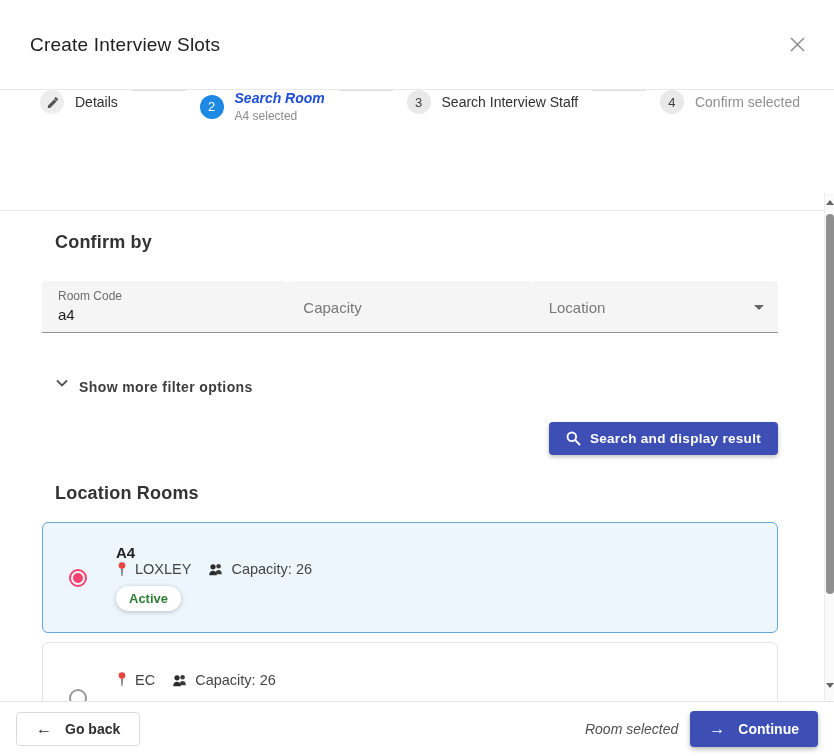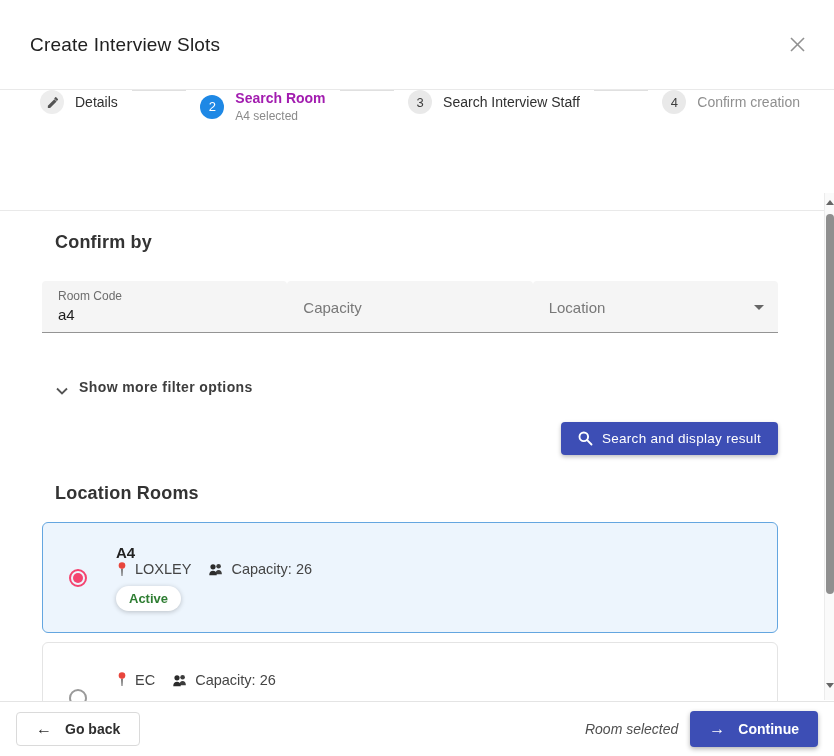--- a/index.html
+++ b/index.html
@@ -15,42 +15,42 @@
   .close-btn { margin-left:auto; width:22px; height:22px; display:flex; align-items:center; justify-content:center; cursor:pointer; }
 
   
   .stepper { height:121px; border-bottom:1px solid #e9e9e9; display:flex; align-items:flex-start; padding:0 34px 0 40px; }
   .step { display:flex; align-items:center; gap:11px; flex-shrink:0; }
   .step-circle { width:24px; height:24px; border-radius:50%; display:flex; align-items:center; justify-content:center; font-size:13px; flex-shrink:0; }
   .step-circle.edit   { background:#ededed; }
   .step-circle.active { background:#1e88e5; color:#fff; font-weight:500; }
   .step-circle.pending{ background:#e9e9e9; color:#3d3d3d; }
   .step-label { font-size:14px; color:#303030; }
-  .step-label.bold { font-weight:600; color:#a21caf; }
+  .step-label.bold { font-weight:600; color:#1d4ed8;font-style:italic; }
   .step-label.dim  { color:#8f8f8f; }
   .step-sub { font-size:12px; color:#8a8a8a; margin-top:3px; }
   .connector { flex:1; height:1px; background:#e0e0e0; margin:0 14px; min-width:30px; }
 
   
   .content { position:absolute; top:192px; bottom:55px; left:0; right:0; overflow:hidden; padding:0 56px 0 42px; }
   .section-heading { font-size:18px; font-weight:700; color:#333333; margin:0 0 0 13px; letter-spacing:.2px; }
   #search-heading { margin-top:40px; }
   #rooms-heading  { margin-top:28px; }
 
   .fields { display:flex; margin-top:28px; }
   .field { flex:1; height:52px; background:#f5f5f5; border-bottom:1px solid #949494; border-radius:4px 4px 0 0; position:relative; }
   .field-label { position:absolute; top:8px; left:16px; font-size:12px; color:#6d6d6d; }
   .field-input { position:absolute; top:25px; left:16px; right:16px; border:none; background:transparent; font-size:15px; color:#1d1d1d; font-family:inherit; padding:0; outline:none; }
   .placeholder { position:absolute; top:50%; transform:translateY(-50%); left:16px; font-size:15px; color:#787878; }
   .caret { position:absolute; right:14px; top:50%; margin-top:-2px; width:0; height:0; border-left:5px solid transparent; border-right:5px solid transparent; border-top:5px solid #666; }
 
-  .showmore { display:flex; align-items:flex-end; gap:11px; margin:46px 0 0 14px; font-size:14px; font-weight:700; color:#3d3d3d; letter-spacing:.4px; cursor:pointer; }
+  .showmore { display:flex; align-items:flex-start; gap:11px; margin:46px 0 0 14px; font-size:14px; font-weight:700; color:#3d3d3d; letter-spacing:.4px; cursor:pointer; }
 
   .btnrow { display:flex; justify-content:flex-end; margin-top:27px; }
-  .btn-primary { display:inline-flex; align-items:center; gap:9px; background:#3d4eb5; color:#fff; font-weight:400; font-size:13.5px; letter-spacing:.3px; border:none; border-radius:4px; padding:9px 17px; box-shadow:0 2px 4px rgba(0,0,0,.25); cursor:pointer; font-family:inherit; }
+  .btn-primary { display:inline-flex; align-items:center; gap:9px; background:#3d4eb5; color:#fff; font-weight:700; font-size:13.5px; letter-spacing:.3px; border:none; border-radius:4px; padding:9px 17px; box-shadow:0 2px 4px rgba(0,0,0,.25); cursor:pointer; font-family:inherit; }
 
   .card { border-radius:6px; display:flex; align-items:center; padding-left:26px; }
   .card.selected { background:#edf5fd; border:1px solid #64a6e0; height:111px; margin-top:18px; }
   .card.plain    { background:#ffffff; border:1px solid #e4e4e4; height:111px; margin-top:9px; }
   .card.plain .room-body { margin-bottom:36px; }
 
   .radio-outer { width:18px; height:18px; border-radius:50%; border:2px solid #f4436f; display:flex; align-items:center; justify-content:center; flex-shrink:0; cursor:pointer; }
   .radio-dot   { width:10px; height:10px; border-radius:50%; background:#f4436f; }
   .radio-empty { width:18px; height:18px; border-radius:50%; border:2px solid #9a9a9a; flex-shrink:0; cursor:pointer; }
 
@@ -112,21 +112,21 @@
 
   <div class="step">
     <div class="step-circle pending">3</div>
     <div class="step-label">Search Interview Staff</div>
   </div>
 
   <div class="connector"></div>
 
   <div class="step">
     <div class="step-circle pending">4</div>
-    <div class="step-label dim">Confirm creation</div>
+    <div class="step-label dim">Confirm selected</div>
   </div>
 
 </div>
 
 <div class="content">
 
   <h2 class="section-heading" id="search-heading">Confirm by</h2>
 
   <div class="fields">
     <div class="field">

